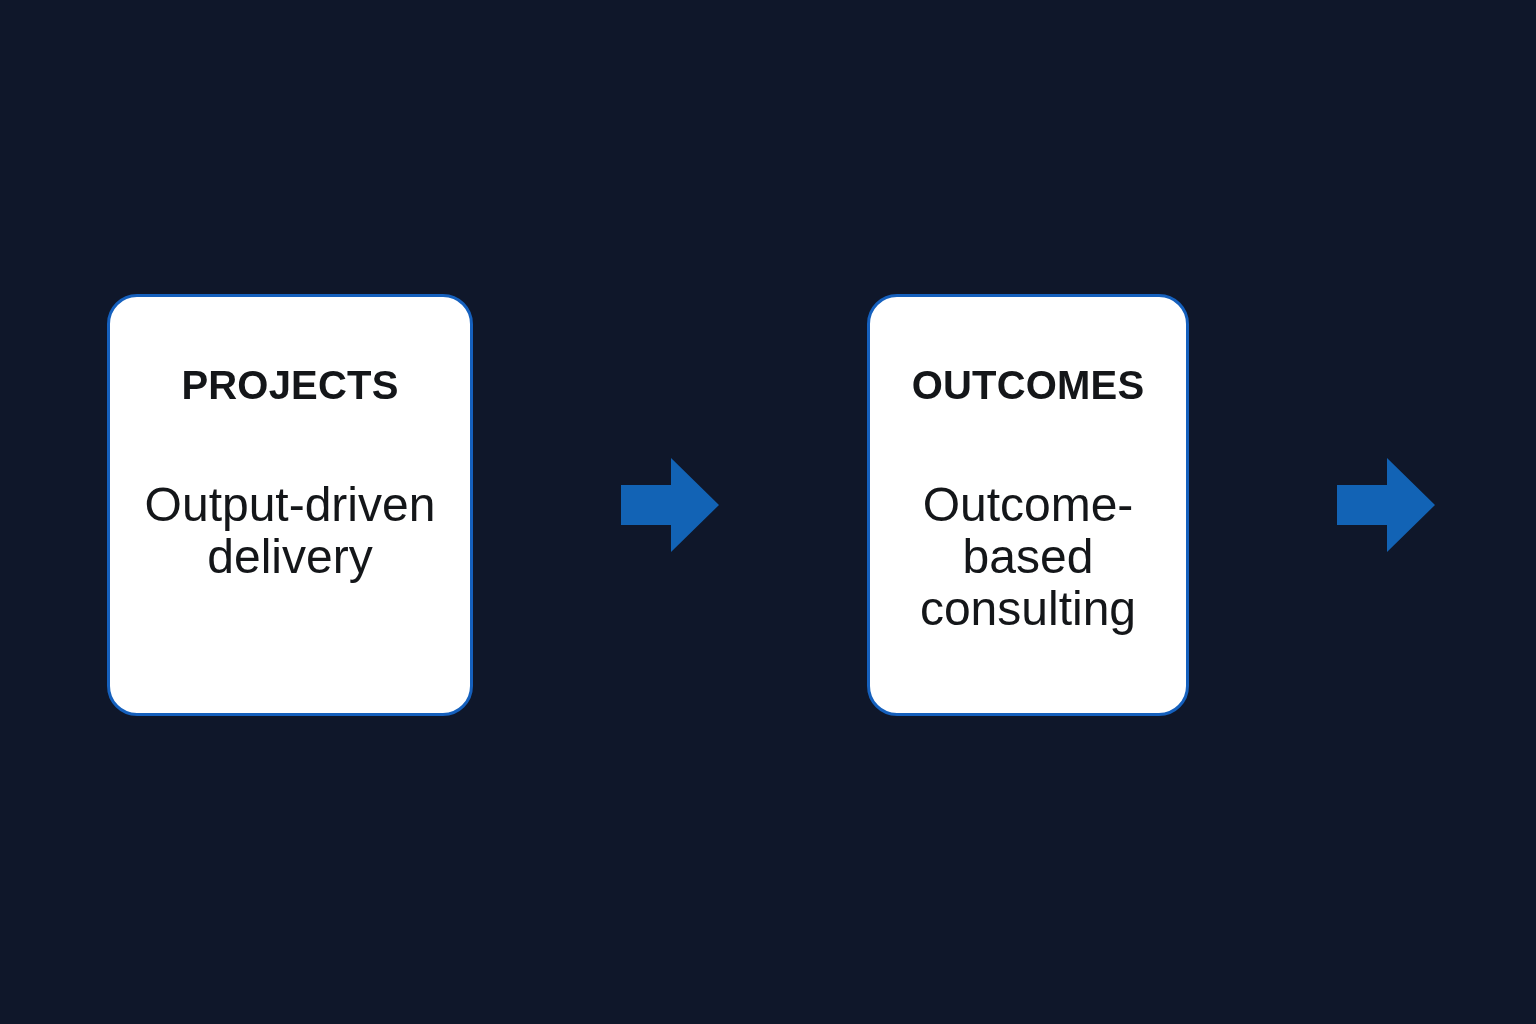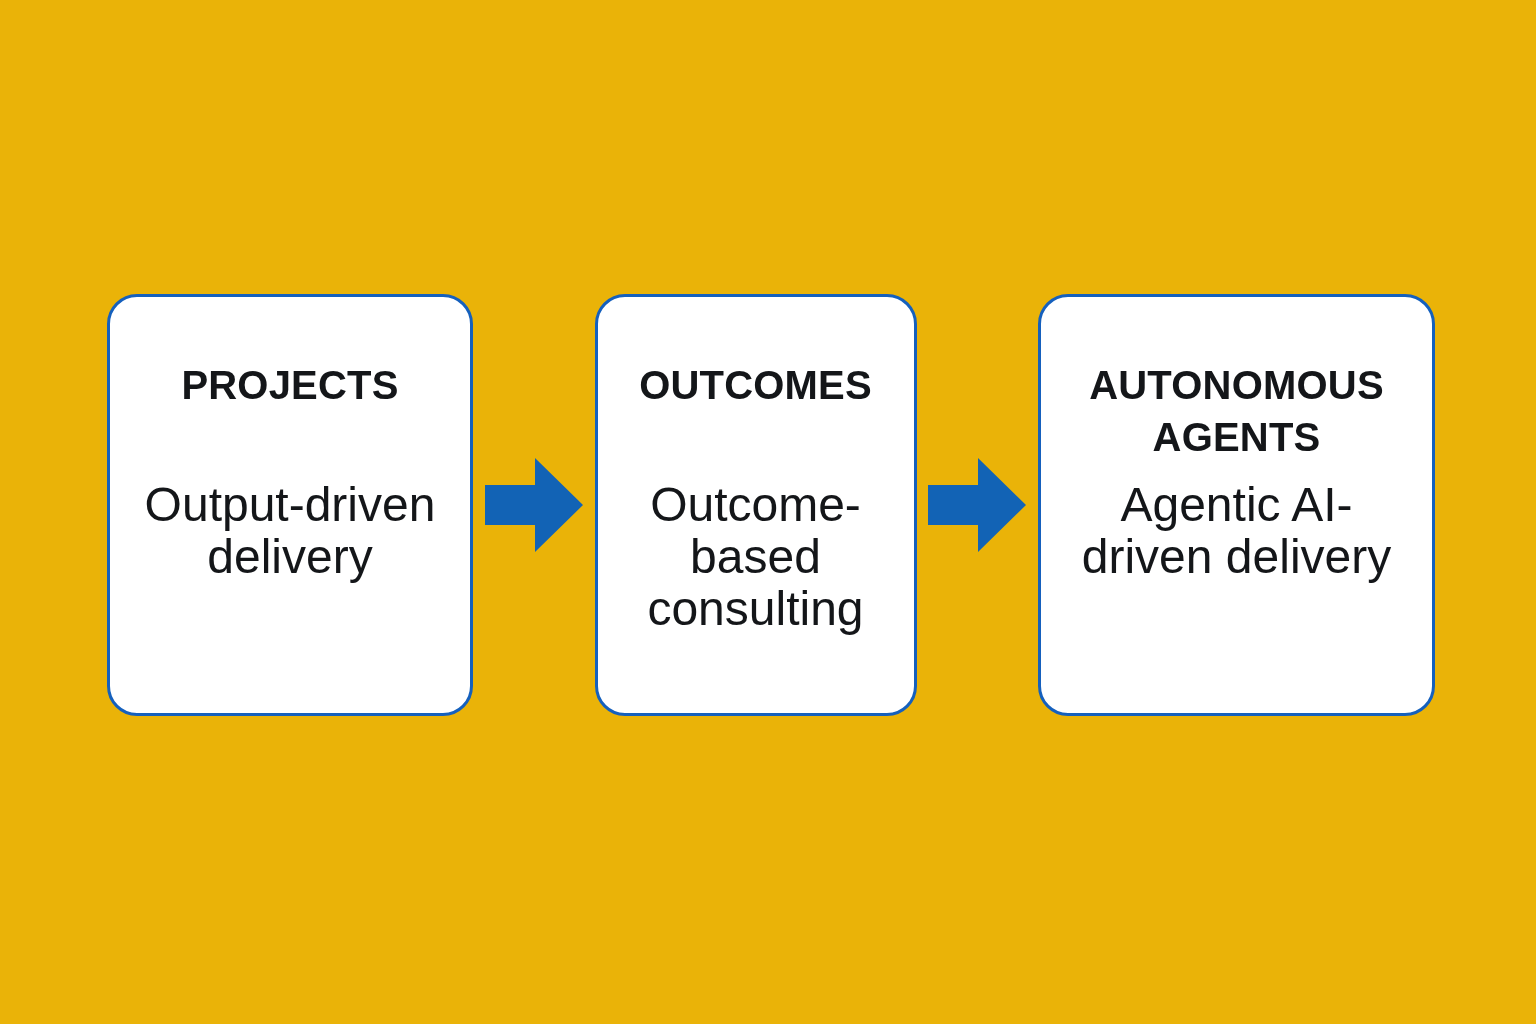--- a/index.html
+++ b/index.html
@@ -12,21 +12,21 @@
     height: 1024px;
     background: #fafafa;
     font-family: "Liberation Sans", sans-serif;
     overflow: hidden;
   }
 
   #diagram-canvas {
     position: relative;
     width: 1536px;
     height: 1024px;
-    background: #eab308;
+    background: #0f172a;
   }
 
   
   .flow-row {
     position: absolute;
     left: 107px;
     top: 294px;
     width: 1328px;
     height: 422px;
     display: flex;
@@ -113,19 +113,15 @@
     </div>
 
     <div class="connector">
       <span>
         <svg width="98" height="94" viewBox="0 0 98 94" aria-hidden="true">
           <polygon points="0,27 50,27 50,0 98,47 50,94 50,67 0,67" fill="#1263b5"></polygon>
         </svg>
       </span>
     </div>
 
-    <div class="node node-3">
-      <div class="node-title">AUTONOMOUS AGENTS</div>
-      <div class="node-desc">Agentic AI-driven delivery</div>
-    </div>
 
   </div>
 </div>
 
 </body></html>

